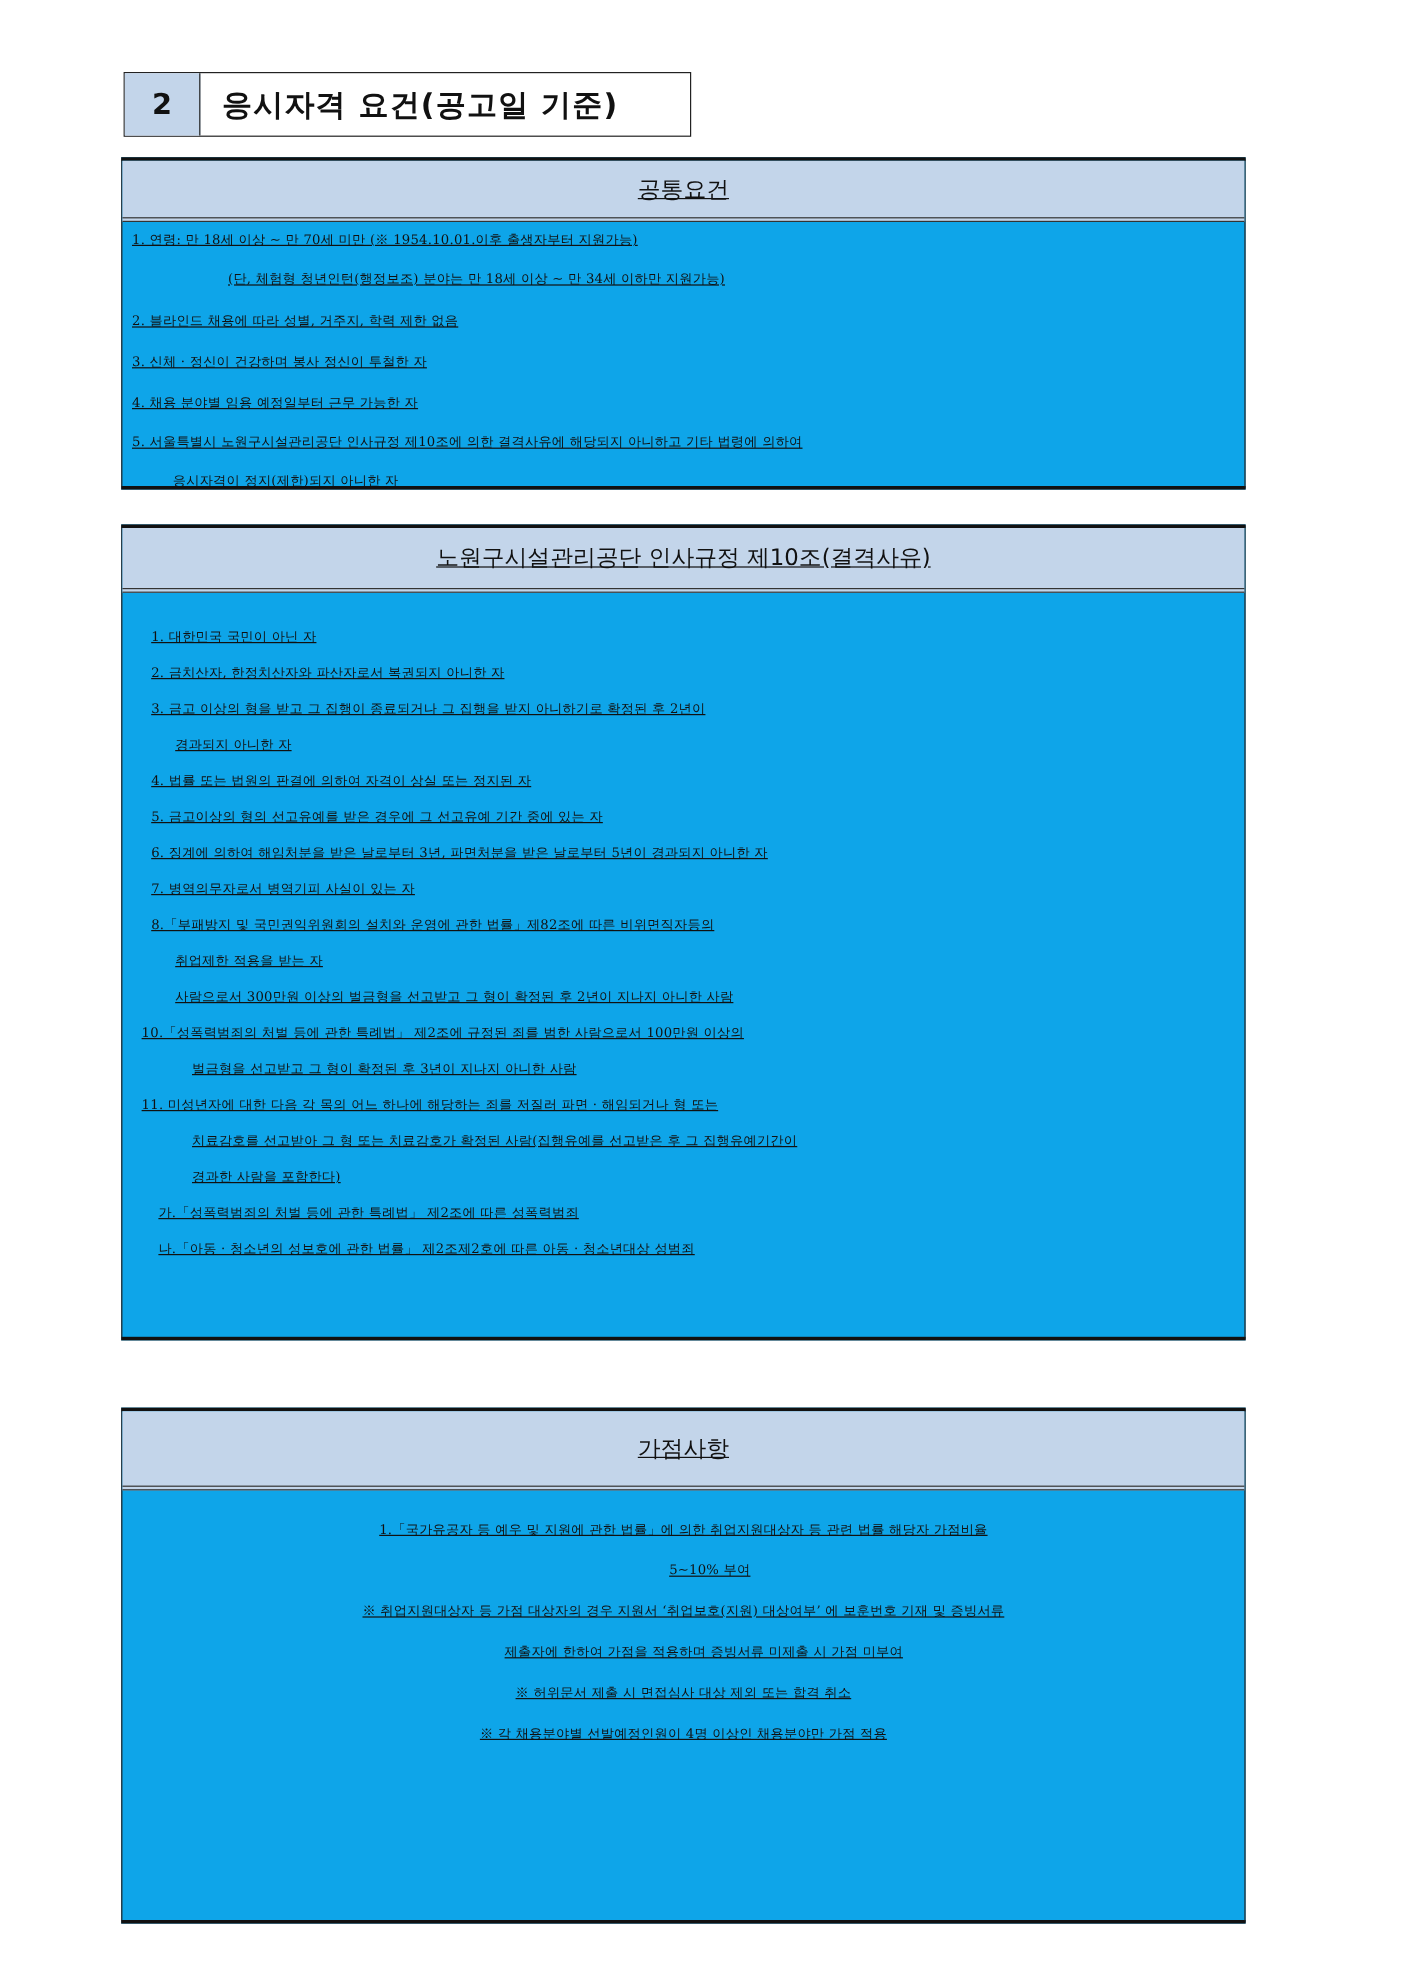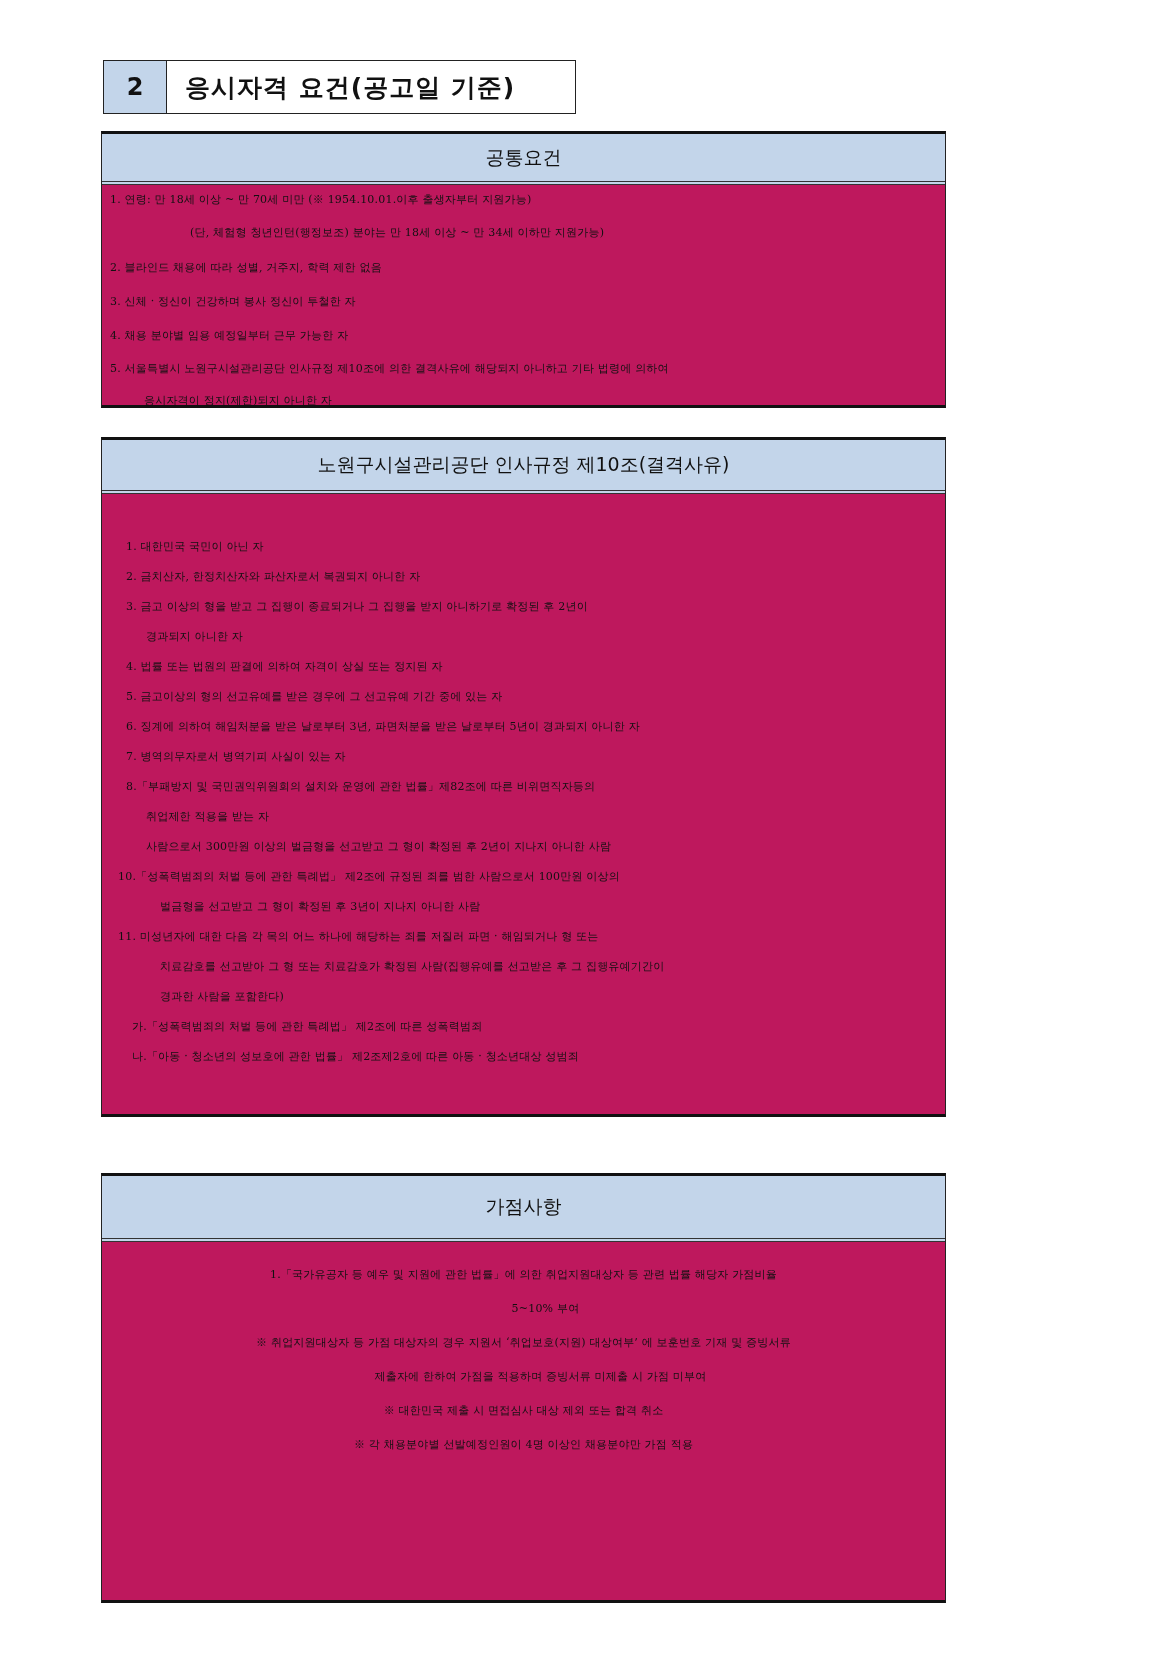--- a/index.html
+++ b/index.html
@@ -16,41 +16,42 @@
   .section-num {
     width: 62px; background: #c3d5ea; border-right: 1.5px solid #222;
     display: flex; align-items: center; justify-content: center;
     font-size: 24px; font-weight: bold;
   }
   .section-title {
     flex: 1; display: flex; align-items: center; padding-left: 18px;
     font-size: 25px; font-weight: bold; letter-spacing: 1px;
   }
   .box {
-    position: absolute; left: 101px; width: 845px; box-sizing: border-box;
+    position: absolute; left: 101px; width: 937px; box-sizing: border-box;
     border-left: 1.5px solid #222; border-right: 1.5px solid #222;
     border-top: 3px solid #111; border-bottom: 3px solid #111;
-    background: #be185d;
+    background: #0ea5e9;
+    text-decoration: underline;
   }
   .box-header {
     background: #c3d5ea; height: 50px;
     display: flex; align-items: center; justify-content: center;
     font-family: "DejaVu Sans", "Liberation Sans", sans-serif;
     font-size: 19px; color: #111;
     border-bottom: 4px double #333;
   }
   .box-body { padding: 0 8px; }
   .line {
     font-size: 11px; line-height: 34px; white-space: nowrap;
     letter-spacing: 0.2px;
   }
   .indent1 { padding-left: 34px; }
   .indent2 { padding-left: 80px; }
   .box2 .line { line-height: 30px; }
-  .box2 .box-body { padding-top: 22px; margin-top: 16px; }
+  .box2 .box-body { padding-top: 22px; }
   .b2-item { padding-left: 16px; }
   .b2-cont { padding-left: 36px; }
   .b2-cont10 { padding-left: 50px; }
   .b2-sub { padding-left: 22px; }
   .box3 .box-body { padding-top: 16px; }
   .b3-cont { padding-left: 44px; }
   .b3-cont2 { padding-left: 34px; }
 </style>
 </head>
 <body>
@@ -97,16 +98,16 @@
   </div>
 </div>
 
 <div class="box box3" style="top:1173px; height:430px;text-align:center;">
   <div class="box-header" style="height:62px;">가점사항</div>
   <div class="box-body">
     <div class="line">1.「국가유공자 등 예우 및 지원에 관한 법률」에 의한 취업지원대상자 등 관련 법률 해당자 가점비율</div>
     <div class="line b3-cont">5~10% 부여</div>
     <div class="line">※ 취업지원대상자 등 가점 대상자의 경우 지원서 ‘취업보호(지원) 대상여부’ 에 보훈번호 기재 및 증빙서류</div>
     <div class="line b3-cont2">제출자에 한하여 가점을 적용하며 증빙서류 미제출 시 가점 미부여</div>
-    <div class="line">※ 대한민국 제출 시 면접심사 대상 제외 또는 합격 취소</div>
+    <div class="line">※ 허위문서 제출 시 면접심사 대상 제외 또는 합격 취소</div>
     <div class="line">※ 각 채용분야별 선발예정인원이 4명 이상인 채용분야만 가점 적용</div>
   </div>
 </div>
 
 </body></html>

